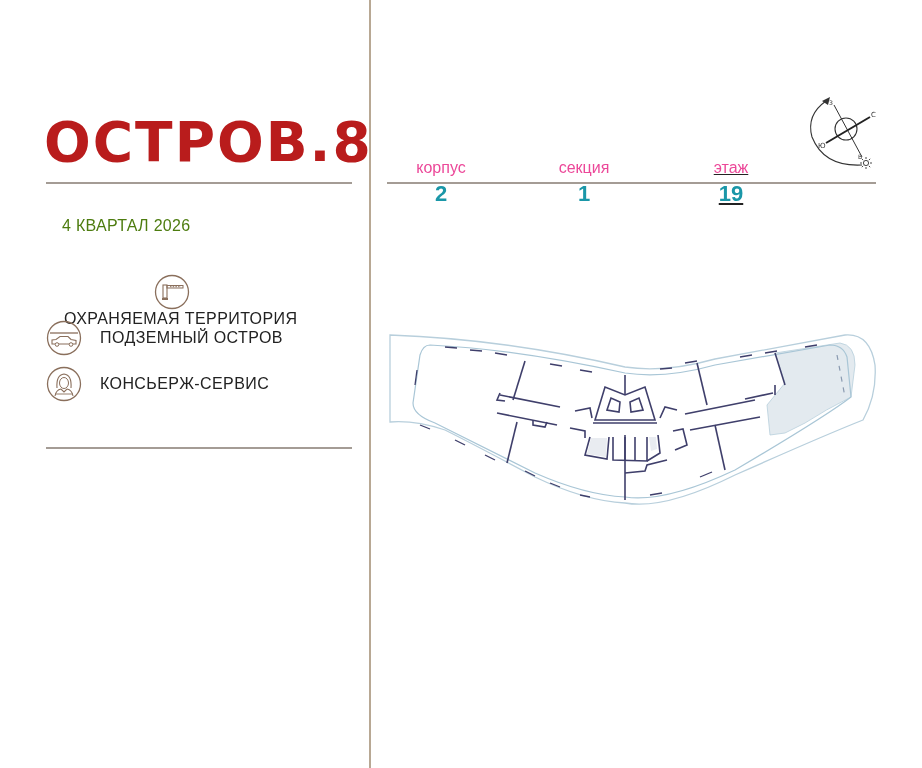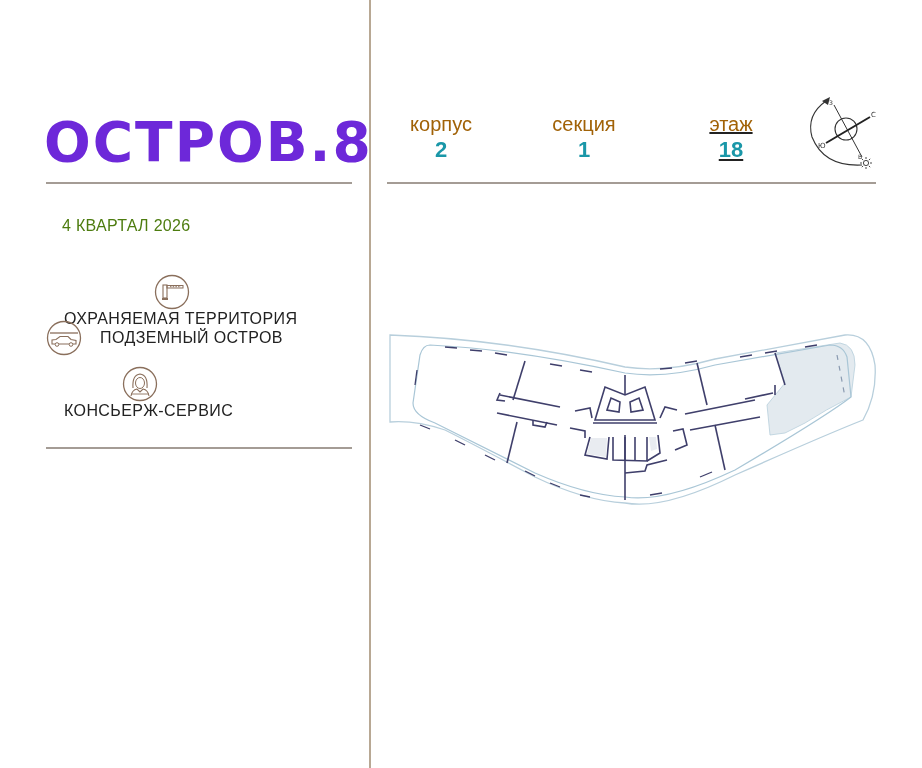--- a/index.html
+++ b/index.html
@@ -4,29 +4,29 @@
 <style>
   html, body { margin:0; padding:0; }
   body {
     width:922px; height:768px; background:#ffffff; position:relative; overflow:hidden;
     font-family: "Liberation Sans", "DejaVu Sans", sans-serif; color:#222;
   }
   .vdivider { position:absolute; left:369px; top:0; width:2px; height:768px; background:#b8a894; }
   .hline { position:absolute; height:2px; background:#a49c95; }
   .title {
     position:absolute; left:44px; top:112px; font-size:55px; font-weight:bold;
-    color:#6d28d9; letter-spacing:2px; line-height:60px;
+    color:#b91c1c; letter-spacing:2px; line-height:60px;
     font-family: "DejaVu Sans", sans-serif;
   }
   .deadline { position:absolute; left:62px; top:217px; font-size:16px; color:#4d7c0f; letter-spacing:0.3px; }
   .feature { position:absolute; left:46px; display:flex; align-items:center; }
   .feature .ic { width:36px; height:36px; }
   .feature .lbl { margin-left:18px; font-size:16px; color:#222; letter-spacing:0.4px; }
   .stat { position:absolute; top:114px; width:120px; text-align:center; }
-  .stat .k { font-size:20px; color:#a16207; line-height:20px; }
+  .stat .k { font-size:16px; color:#ec4899; line-height:20px;margin-top:44px; }
   .stat .v { font-size:22px; font-weight:bold; color:#1a97a8; line-height:28px; margin-top:2px; }
   .compass { position:absolute; left:804px; top:93px; width:80px; height:80px; }
   .plan { position:absolute; left:385px; top:325px; width:500px; height:190px; }
 </style>
 </head>
 <body>
 
 <div class="vdivider"></div>
 
 <div class="title">ОСТРОВ.8</div>
@@ -49,21 +49,21 @@
   <svg class="ic" viewBox="0 0 36 36">
     <circle cx="18" cy="18" r="16.5" fill="none" stroke="#8a6f5c" stroke-width="1.3"></circle>
     <line x1="4" y1="13" x2="32" y2="13" stroke="#8a6f5c" stroke-width="1.3"></line>
     <path d="M6 24 L6 20 L10 19.5 L14 16.5 L22 16.5 L25 19.5 L30 20.5 L30 24 Z" fill="none" stroke="#8a6f5c" stroke-width="1.1"></path>
     <circle cx="11" cy="24.5" r="1.8" fill="#fff" stroke="#8a6f5c" stroke-width="1"></circle>
     <circle cx="25" cy="24.5" r="1.8" fill="#fff" stroke="#8a6f5c" stroke-width="1"></circle>
   </svg>
   <span class="lbl">ПОДЗЕМНЫЙ ОСТРОВ</span>
 </div>
 
-<div class="feature" style="top:366px;flex-direction:column;">
+<div class="feature" style="top:366px;">
   <svg class="ic" viewBox="0 0 36 36">
     <circle cx="18" cy="18" r="16.5" fill="none" stroke="#8a6f5c" stroke-width="1.3"></circle>
     <path d="M11 22 Q10 9 18 8 Q26 9 25 22" fill="none" stroke="#8a6f5c" stroke-width="1.1"></path>
     <ellipse cx="18" cy="17" rx="4.5" ry="5.5" fill="none" stroke="#8a6f5c" stroke-width="1"></ellipse>
     <path d="M9 30 Q10 24 15 23 L18 26 L21 23 Q26 24 27 30" fill="none" stroke="#8a6f5c" stroke-width="1.1"></path>
     <line x1="9" y1="28" x2="27" y2="28" stroke="#8a6f5c" stroke-width="0.9"></line>
   </svg>
   <span class="lbl">КОНСЬЕРЖ-СЕРВИС</span>
 </div>
 
@@ -72,21 +72,21 @@
 <div class="stat" style="left:381px;">
   <div class="k">корпус</div>
   <div class="v">2</div>
 </div>
 <div class="stat" style="left:524px;">
   <div class="k">секция</div>
   <div class="v">1</div>
 </div>
 <div class="stat" style="left:671px;text-decoration:underline;">
   <div class="k">этаж</div>
-  <div class="v">18</div>
+  <div class="v">19</div>
 </div>
 
 <svg class="compass" viewBox="0 0 80 80">
   <path d="M58 72 Q20 74 8 44 Q2 22 22 8" fill="none" stroke="#333" stroke-width="1.1"></path>
   <polygon points="26,4 18,8 24,12" fill="#333"></polygon>
   <line x1="30" y1="12" x2="58" y2="64" stroke="#333" stroke-width="1"></line>
   <circle cx="42" cy="36" r="11" fill="none" stroke="#333" stroke-width="1.1"></circle>
   <line x1="22" y1="50" x2="66" y2="24" stroke="#222" stroke-width="2"></line>
   <text x="67" y="24" font-size="7" fill="#333" font-family="DejaVu Sans, sans-serif">С</text>
   <text x="14" y="55" font-size="7" fill="#333" font-family="DejaVu Sans, sans-serif">Ю</text>

